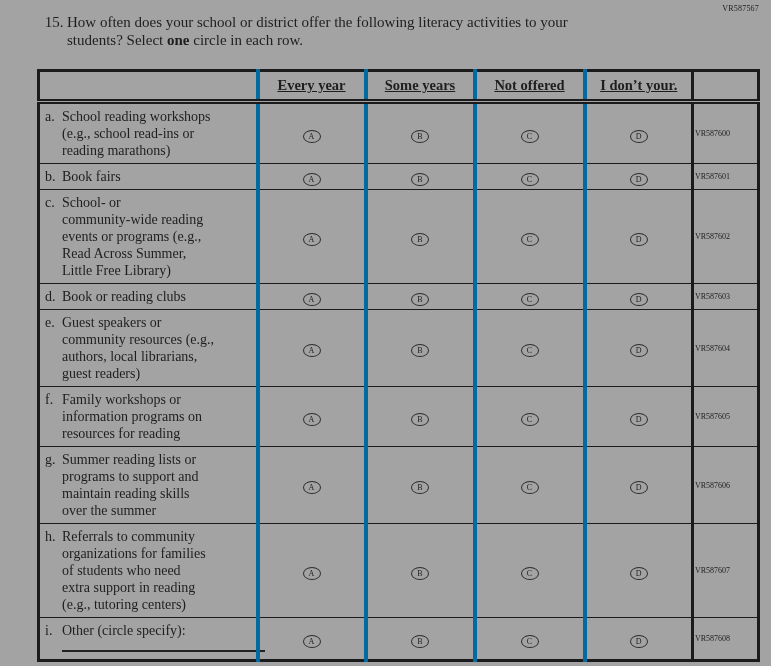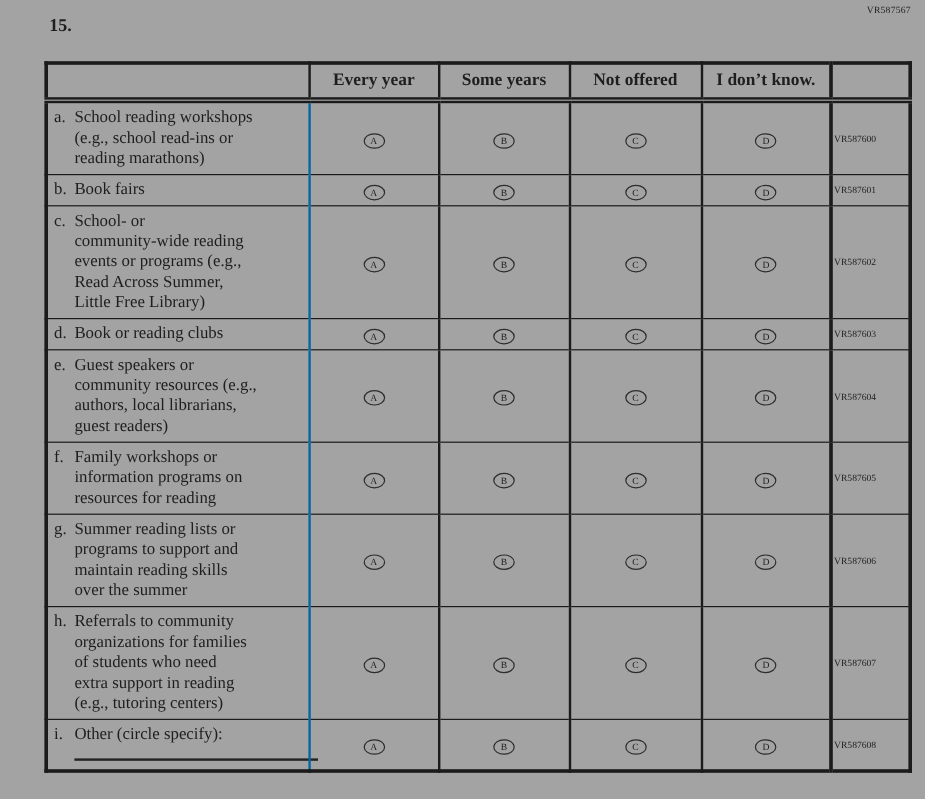--- a/index.html
+++ b/index.html
@@ -15,21 +15,21 @@
   .page-code{
     position:absolute;top:4px;right:12px;
     font-size:8px;letter-spacing:0.2px;color:#222;
   }
 
   .question{
     display:flex;
     margin:13px 0 0 41px;
     font-size:15px;line-height:18px;
   }
-  .q-num{font-weight:bold;flex:none;width:26px;}
+  .q-num{font-weight:normal;flex:none;width:26px;text-align:center;}
   .q-text{white-space:pre-line;max-width:660px;}
   .q-text b{font-weight:bold;}
 
   table.survey-table{
     border-collapse:collapse;
     table-layout:fixed;
     margin:20px 0 0 37px;
     width:720px;
     border:3px solid #1b1b1b;
   }
@@ -39,22 +39,23 @@
     font-weight:bold;
     font-size:14.5px;
     text-align:center;
     height:25px;
     padding:1px 2px;
   }
   .survey-table td{
     border:1.5px solid #1b1b1b;
   }
   .survey-table .opt-cell, .survey-table th.opt-col{
-    border-left:2px solid #0369a1;
+    border-left:4px solid #0369a1;
     border-right:2px solid #1b1b1b;
+    text-decoration:underline;
   }
   .survey-table .code-cell, .survey-table th.code-col{
     border-left:3px solid #1b1b1b;
   }
 
   .label-cell{padding:4px 4px 4px 5px;vertical-align:middle;}
   .label-wrap{display:flex;}
   .row-letter{flex:none;width:17px;font-size:14px;line-height:17px;}
   .row-text{font-size:14px;line-height:17px;white-space:pre-line;}
 
@@ -86,38 +87,40 @@
 </style>
 </head>
 <body>
 
 <div class="page">
 
   <div class="page-code">VR587567</div>
 
   <div class="question">
     <span class="q-num">15.</span>
+    <div class="q-text"><span>How often does your school or district offer the following literacy activities to your
+students? Select </span><b>one</b><span> circle in each row.</span></div>
   </div>
 
   <table class="survey-table">
     <colgroup>
       <col style="width:219px">
       <col style="width:108px">
       <col style="width:109px">
       <col style="width:110px">
       <col style="width:108px">
       <col style="width:66px">
     </colgroup>
     <thead>
       <tr>
         <th></th>
         <th class="opt-col">Every year</th>
         <th class="opt-col">Some years</th>
         <th class="opt-col">Not offered</th>
-        <th class="opt-col">I don’t know.</th>
+        <th class="opt-col">I don’t your.</th>
         <th class="code-col"></th>
       </tr>
     </thead>
     <tbody id="rows">
         <tr>
           <td class="label-cell">
             <div class="label-wrap">
               <span class="row-letter">a.</span>
               <span class="row-text">School reading workshops
 (e.g., school read-ins or

